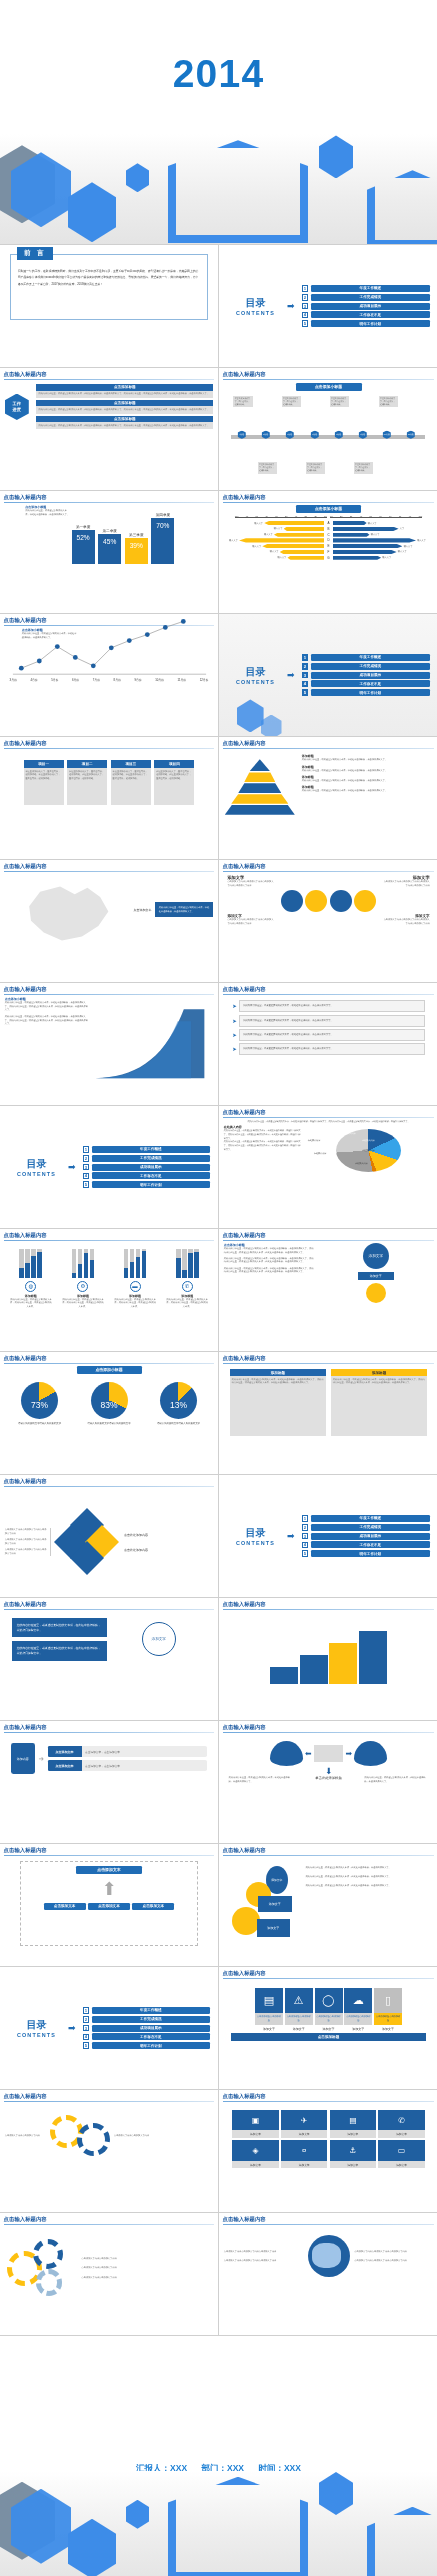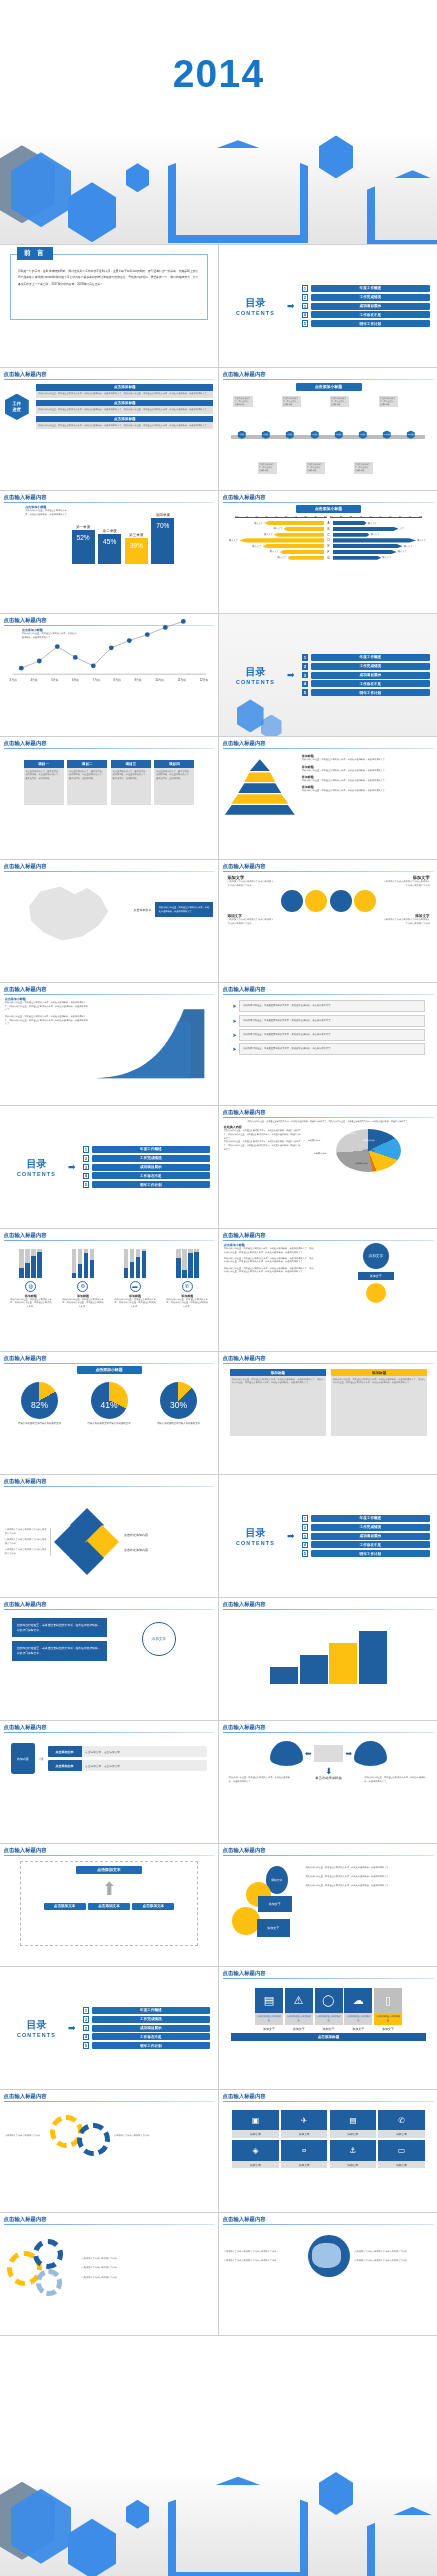--- a/index.html
+++ b/index.html
@@ -901,33 +901,33 @@
     <div class="slide">
       <div class="s-head">
         <div class="t">点击输入标题内容</div>
         <div class="rule"></div>
       </div>
       <div class="s-body">
         <div class="blue-pill" style="width:65px;margin:0 auto;font-size:3.9px;">点击添加小标题</div>
         <div class="pies">
           <div class="pie-wrap">
             <div class="pie" style="background:conic-gradient(#fdc010 0 17%, #1f5fa0 17% 100%);">
-              <span>82%</span>
+              <span>73%</span>
             </div>
             <div class="pie-cap">请输入您想要的文字请输入您想要的文字</div>
           </div>
           <div class="pie-wrap">
             <div class="pie" style="background:conic-gradient(#fdc010 0 32%, #1f5fa0 32% 100%);">
-              <span>41%</span>
+              <span>83%</span>
             </div>
             <div class="pie-cap">请输入您想要的文字请输入您想要的文字</div>
           </div>
           <div class="pie-wrap">
             <div class="pie" style="background:conic-gradient(#fdc010 0 13%, #1f5fa0 13% 100%);">
-              <span>30%</span>
+              <span>13%</span>
             </div>
             <div class="pie-cap">请输入您想要的文字请输入您想要的文字</div>
           </div>
         </div>
       </div>
     </div>
 
     <div class="slide">
       <div class="s-head">
         <div class="t">点击输入标题内容</div>
@@ -1301,20 +1301,25 @@
             <div class="mini">点击添加文字内容点击添加文字内容点击添加文字内容</div>
           </div>
         </div>
       </div>
     </div>
 
   </div>
 
   <div class="slide full" style="border-bottom:none;">
     <div class="cover-inner">
+      <div class="thanks-sub">
+        <span>汇报人：XXX</span>
+        <span>部门：XXX</span>
+        <span>时间：XXX</span>
+      </div>
       <div class="hexband">
         <div class="hex gray" style="left:-11px;top:11px;width:66px;height:78px;"></div>
         <div class="hex" style="left:11px;top:18px;width:60px;height:75px;opacity:.95;"></div>
         <div class="hex" style="left:68px;top:48px;width:48px;height:60px;"></div>
         <div class="hex" style="left:126px;top:29px;width:23px;height:29px;"></div>
         <div class="hex outline" style="left:168px;top:6px;width:140px;height:103px;"></div>
         <div class="hex" style="left:319px;top:1.2px;width:34px;height:43px;"></div>
         <div class="hex outline" style="left:367px;top:36px;width:91px;height:78px;"></div>
       </div>
     </div>

